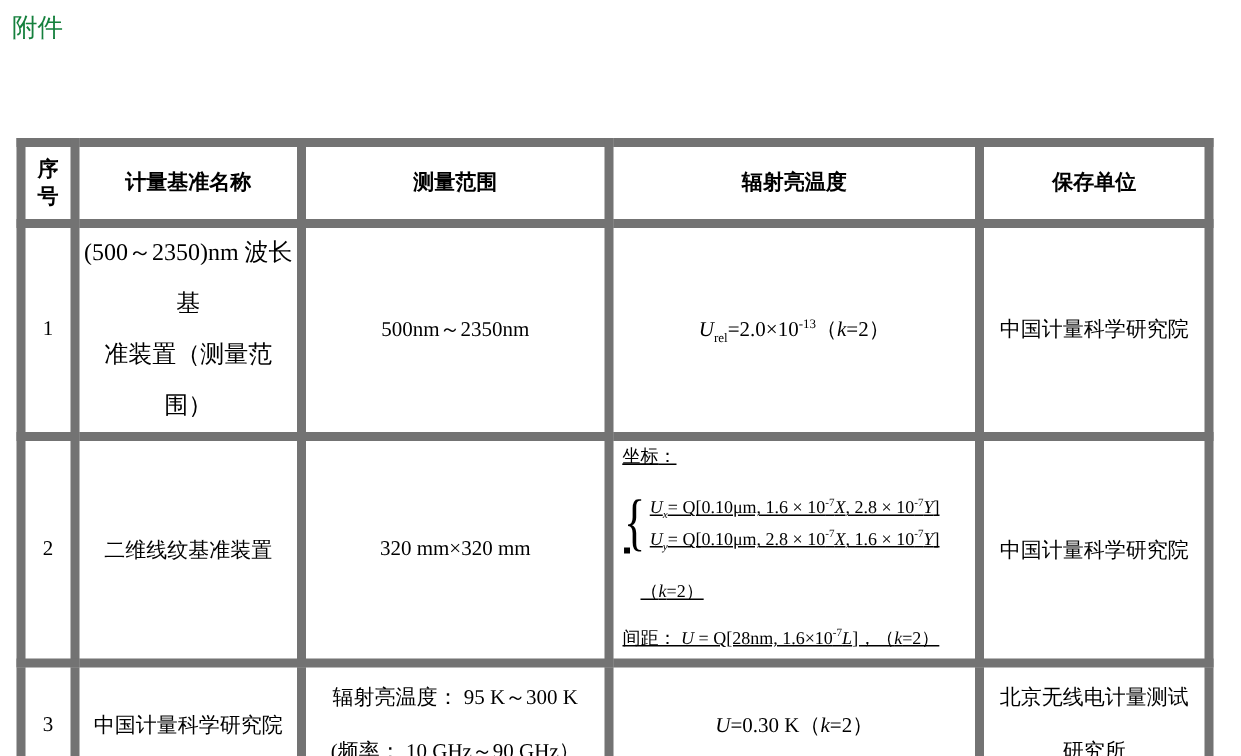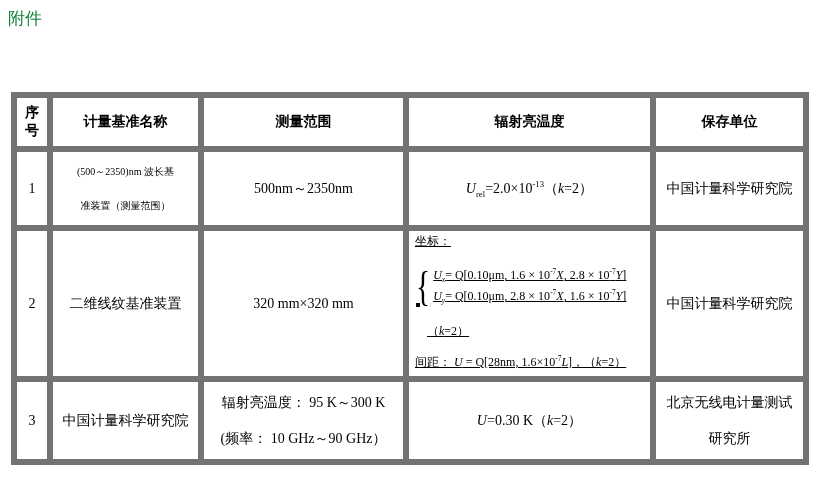--- a/index.html
+++ b/index.html
@@ -7,21 +7,21 @@
         font-family:"Liberation Serif","DejaVu Serif",serif;overflow:hidden;}
   .attachment{position:absolute;left:8px;top:7px;font-size:17px;
         font-family:"Liberation Sans","DejaVu Sans",sans-serif;color:#15803d;}
   .doc-title{position:absolute;left:0;top:44px;width:827px;text-align:center;
         font-size:23px;font-weight:bold;letter-spacing:1px;}
   table.std{position:absolute;left:11px;top:92px;width:792px;border-collapse:collapse;
         table-layout:fixed;font-size:14px;}
   table.std th,table.std td{border:6px solid #737373;padding:0 2px;text-align:center;
         vertical-align:middle;overflow:hidden;}
   table.std th{font-weight:bold;}
-  .name-cell{text-align:justify;padding:0 3px;line-height:34px;font-size:10px;}
+  .name-cell{text-align:justify;padding:0 3px;line-height:34px;font-size:16px;}
   .range-two{line-height:36px;}
   .keeper-two{line-height:36px;}
   .unc-cell{padding:0;vertical-align:top;}
   .unc2{display:flex;flex-direction:column;justify-content:space-between;
         height:145px;box-sizing:border-box;padding:3px 3px 6px 4px;font-size:12px;
         text-align:left;line-height:1.25;white-space:nowrap;text-decoration:underline;}
   .coord-label{text-decoration:underline;}
   .brace-group{display:flex;align-items:center;}
   .brace{font-size:42px;line-height:42px;font-weight:400;transform:scaleX(0.7);
         margin-left:-2px;}

